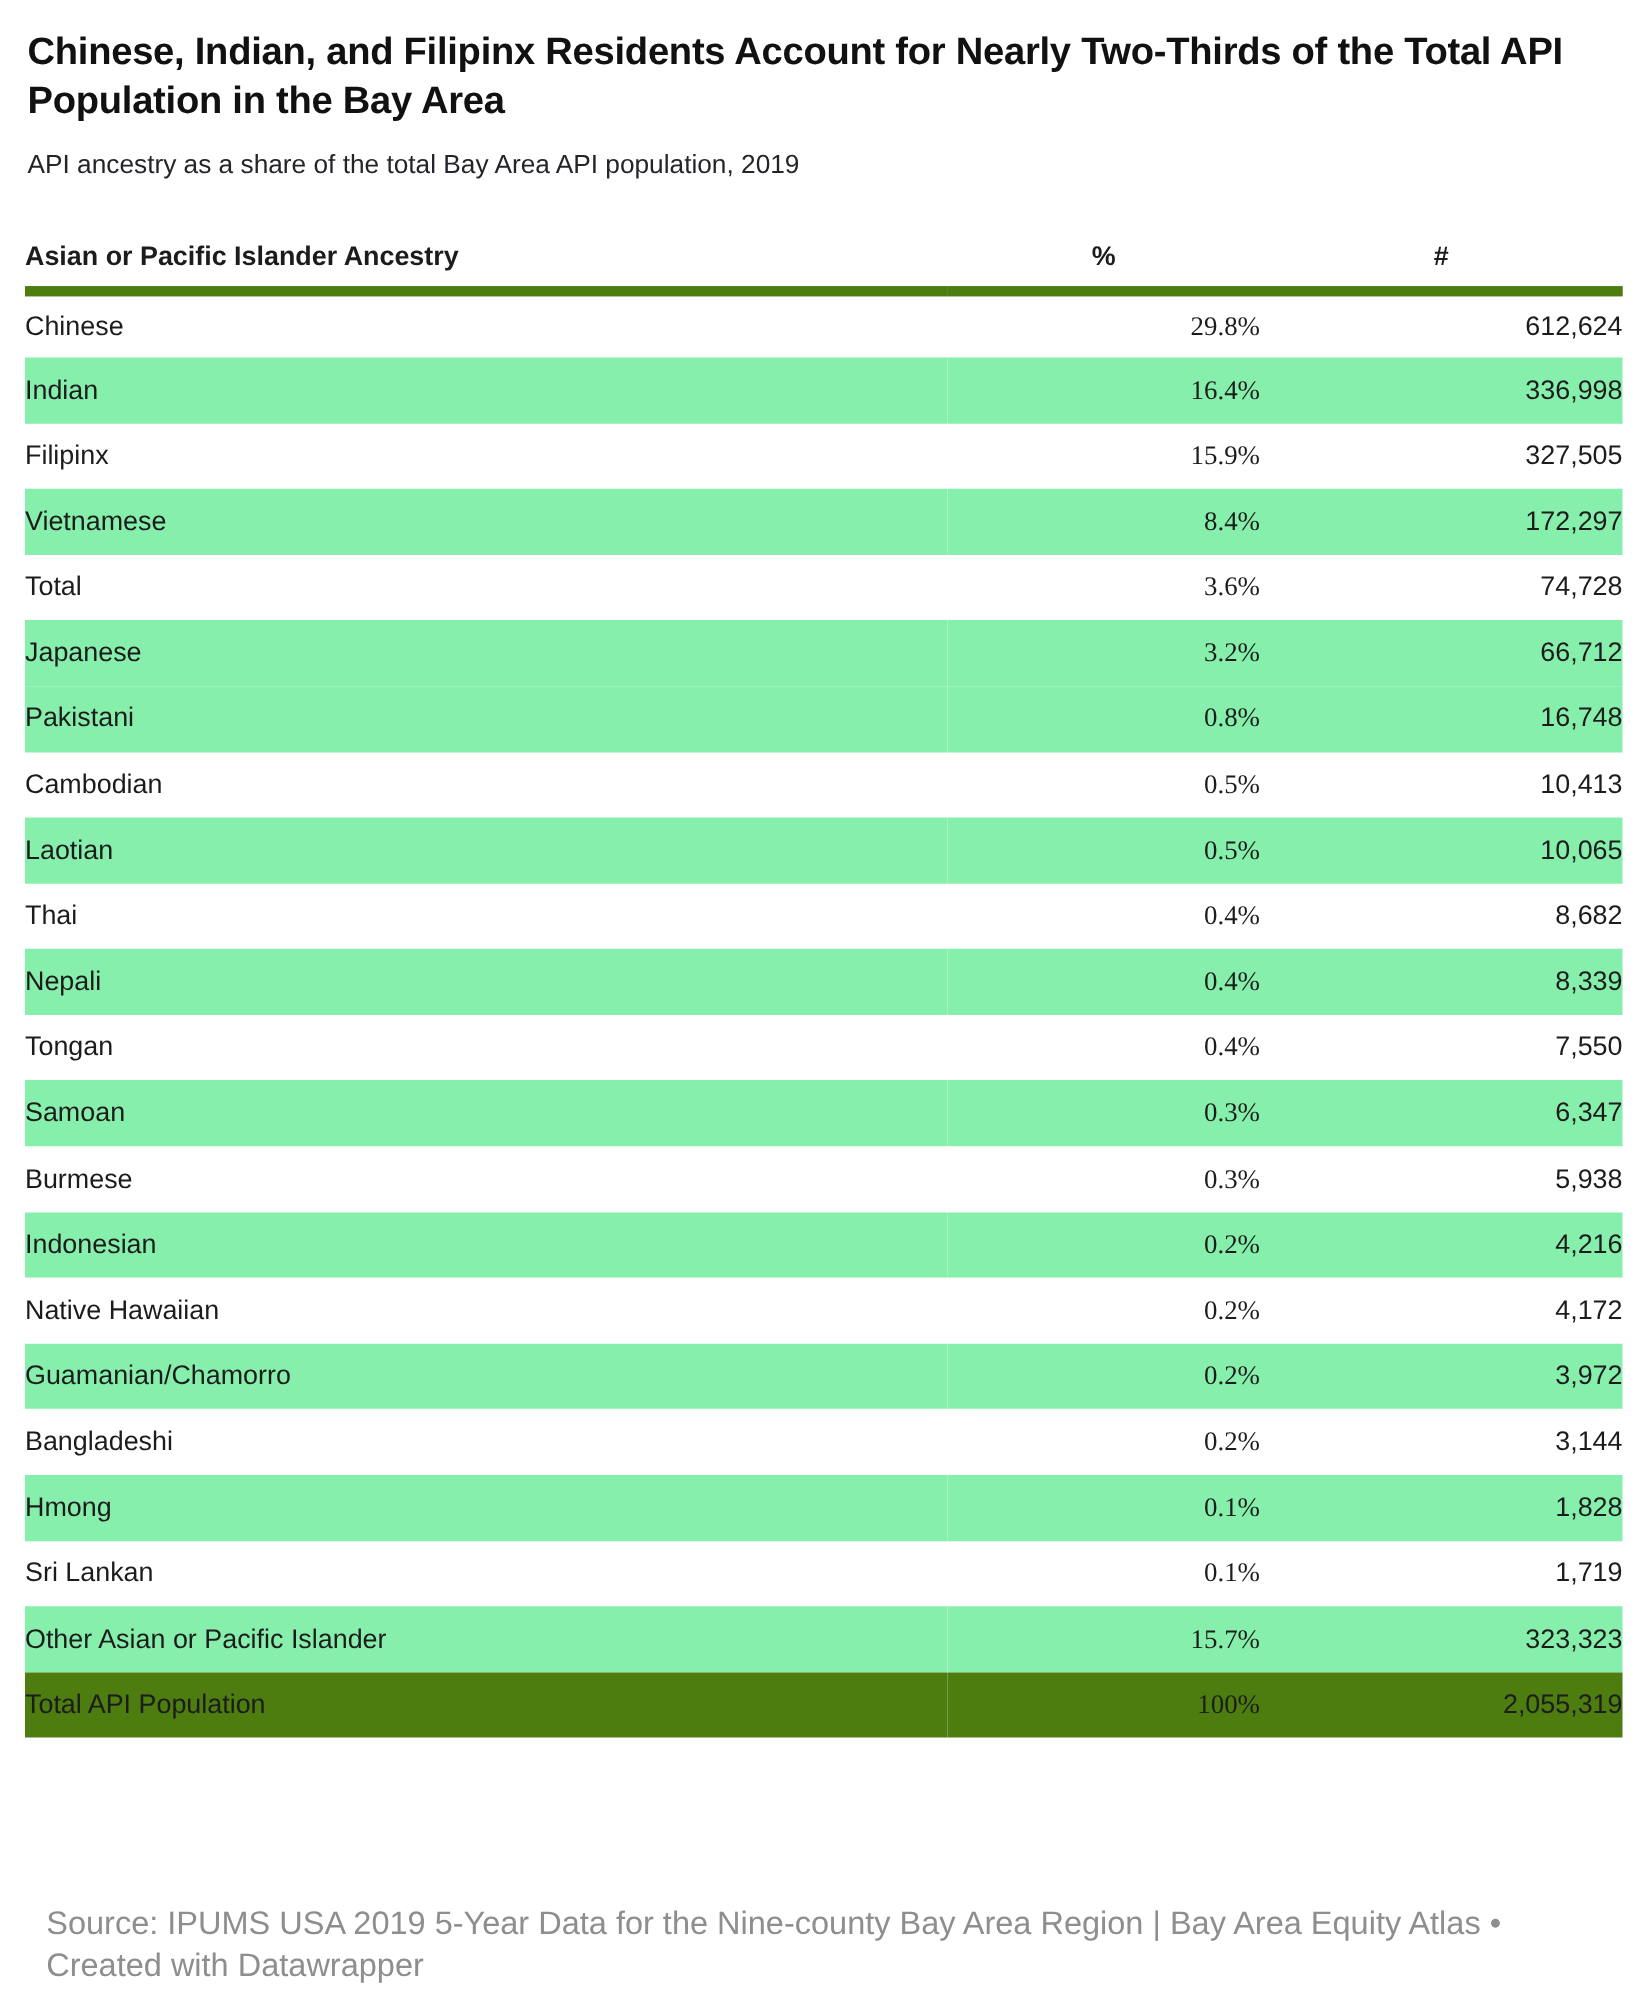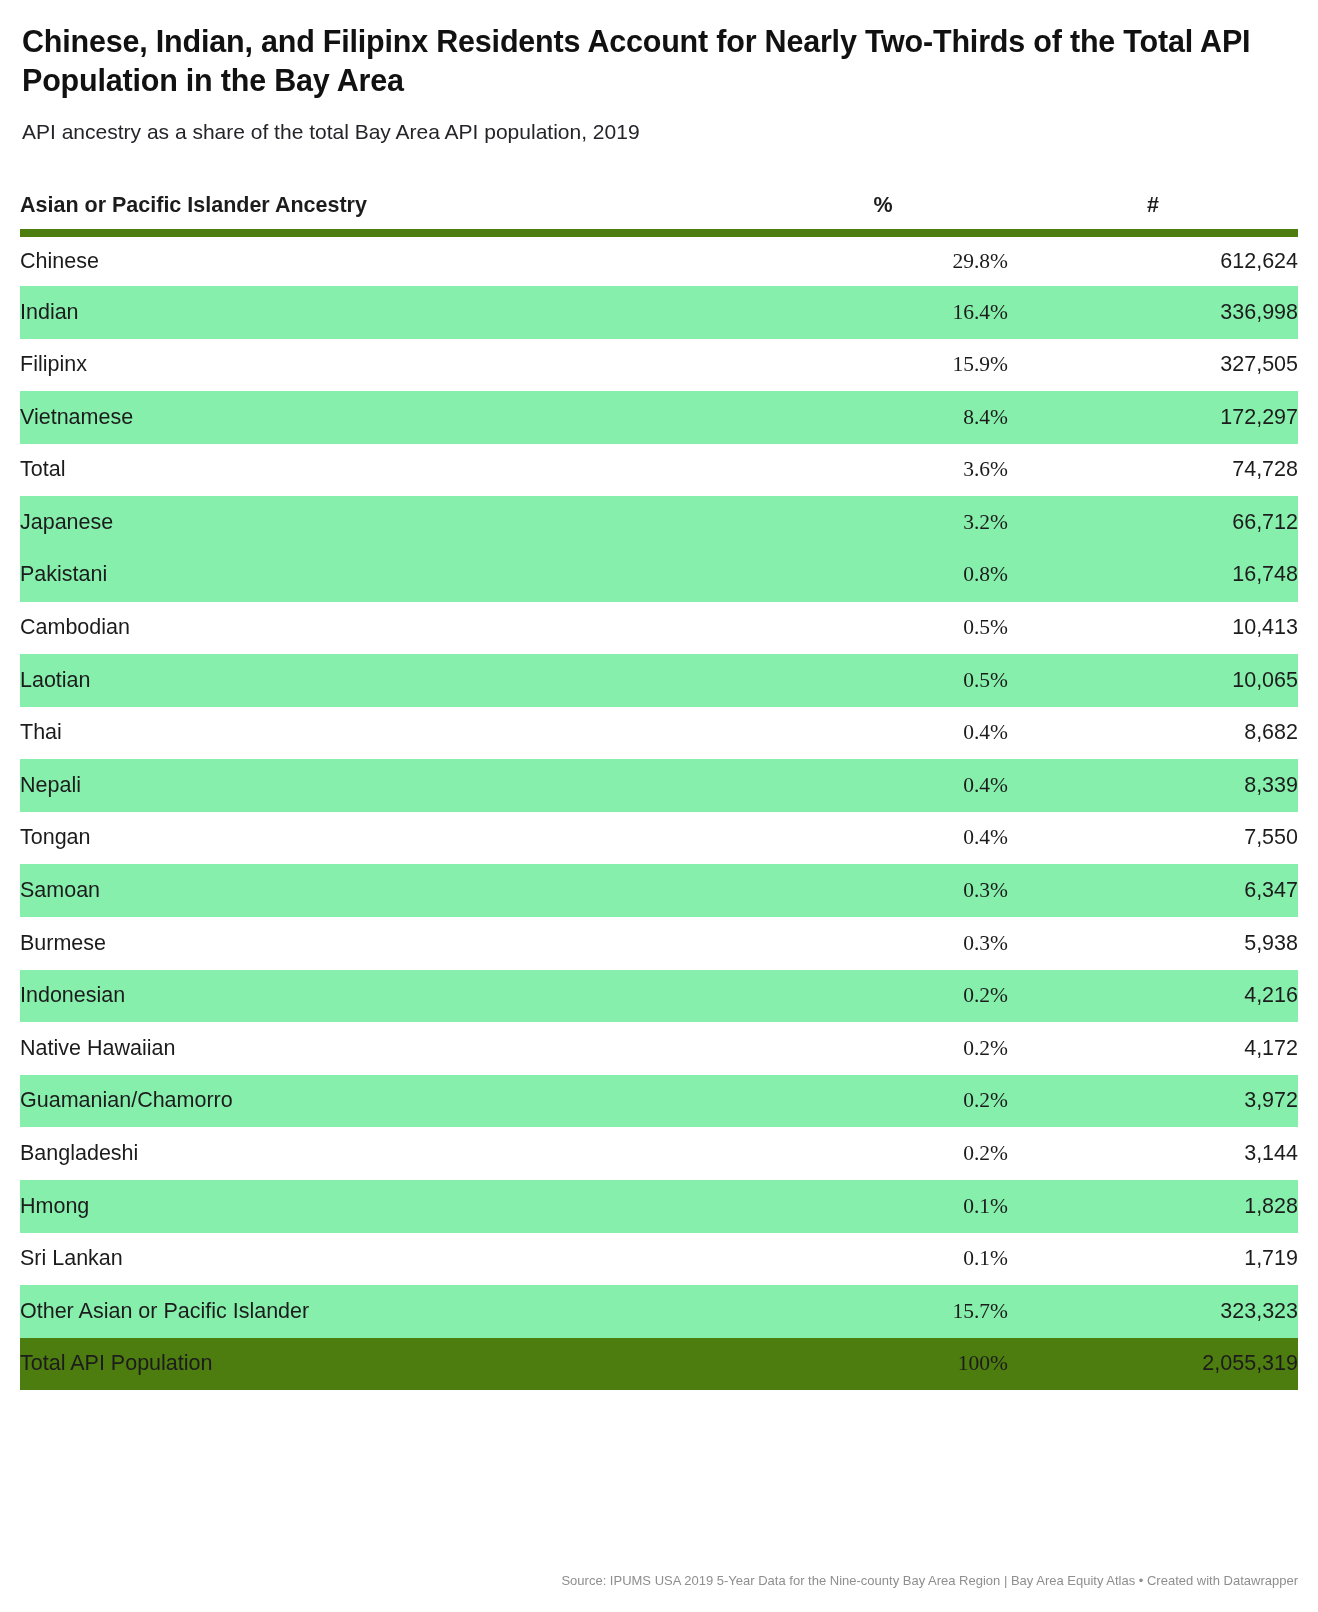--- a/index.html
+++ b/index.html
@@ -107,28 +107,27 @@
   tbody tr.band-alt td {
     background: #86efac;
   }
   tbody tr.row-total td {
     background: #4d7c0f;
   }
 
   
   .chart-footer {
     position: absolute;
-    left: 4px;
+    left: 32px;
     right: 20px;
     bottom: 22px;
-    font-size: 13px;
+    font-size: 26px;
     line-height: 1.3;
     color: #8e8e8e;
     padding-left: 5px;
-    text-align: right;
   }
 </style>
 </head>
 <body>
 
 <div class="page">
 
   <div class="chart-header">
     <h1 class="chart-title">Chinese, Indian, and Filipinx Residents Account for Nearly Two-Thirds of the Total API Population in the Bay Area</h1>
     <p class="chart-subtitle">API ancestry as a share of the total Bay Area API population, 2019</p>

